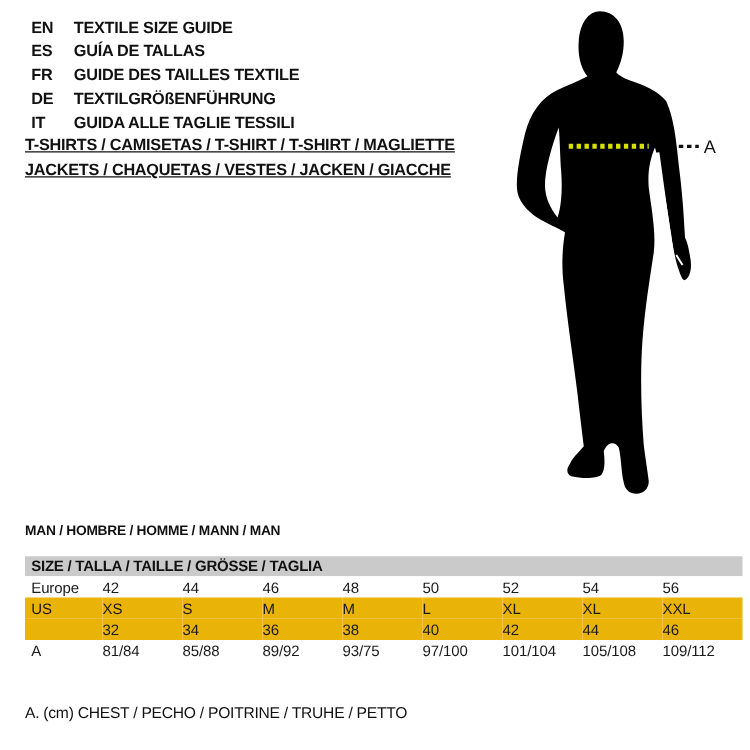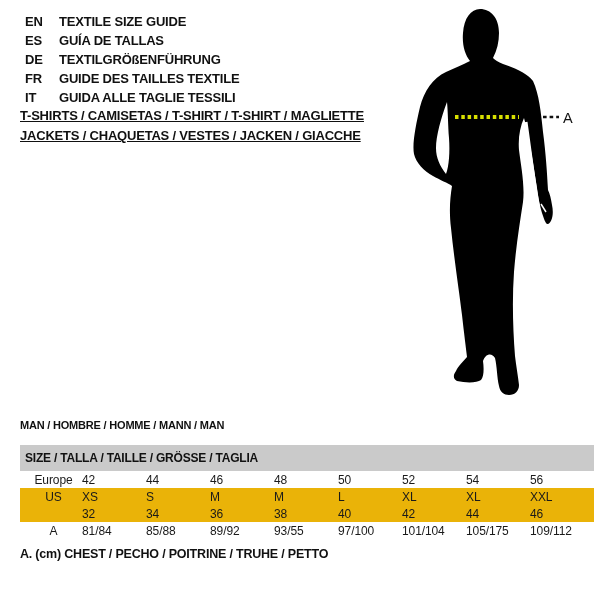--- a/index.html
+++ b/index.html
@@ -25,51 +25,51 @@
 
   
   .section-title{position:absolute;left:20px;top:419px;font-weight:700;font-size:11px;
     letter-spacing:-0.2px;}
 
   
   .size-table{position:absolute;left:20px;top:445px;width:574px;border-collapse:collapse;
     table-layout:fixed;font-size:12px;color:#1a1a1a;letter-spacing:-0.1px;}
   .size-table td,.size-table th{padding:0;height:17px;vertical-align:middle;border:none;}
   .size-table .hdr{background:#cacaca;text-align:left;padding-left:5px;font-weight:700;
-    height:26px;letter-spacing:-0.2px;color:#111;}
-  .size-table .lbl{text-align:center;padding-left:5px;}
+    height:16px;letter-spacing:-0.2px;color:#111;}
+  .size-table .lbl{text-align:left;padding-left:5px;}
   .size-table .val{}
   .row-white{background:#ffffff;}
   .row-gray{background:#eab308;}
 
   
-  .footnote{position:absolute;left:20px;top:547px;font-weight:700;font-size:12.5px;
+  .footnote{position:absolute;left:20px;top:563px;font-weight:400;font-size:12.5px;
     letter-spacing:-0.2px;}
 </style>
 </head>
 <body>
 
 <div class="page">
 
   <div class="lang-list">
     <div class="lang-row">
       <span class="lang-code">EN</span>
       <span>TEXTILE SIZE GUIDE</span>
     </div>
     <div class="lang-row">
       <span class="lang-code">ES</span>
       <span>GUÍA DE TALLAS</span>
     </div>
     <div class="lang-row">
+      <span class="lang-code">FR</span>
+      <span>GUIDE DES TAILLES TEXTILE</span>
+    </div>
+    <div class="lang-row">
       <span class="lang-code">DE</span>
       <span>TEXTILGRÖßENFÜHRUNG</span>
-    </div>
-    <div class="lang-row">
-      <span class="lang-code">FR</span>
-      <span>GUIDE DES TAILLES TEXTILE</span>
     </div>
     <div class="lang-row">
       <span class="lang-code">IT</span>
       <span>GUIDA ALLE TAGLIE TESSILI</span>
     </div>
   </div>
 
   <div class="categories">
     <div>T-SHIRTS / CAMISETAS / T-SHIRT / T-SHIRT / MAGLIETTE</div>
     <div>JACKETS / CHAQUETAS / VESTES / JACKEN / GIACCHE</div>
@@ -180,24 +180,24 @@
         <td class="val">40</td>
         <td class="val">42</td>
         <td class="val">44</td>
         <td class="val">46</td>
       </tr>
       <tr class="row-white">
         <td class="lbl">A</td>
         <td class="val">81/84</td>
         <td class="val">85/88</td>
         <td class="val">89/92</td>
-        <td class="val">93/55</td>
+        <td class="val">93/75</td>
         <td class="val">97/100</td>
         <td class="val">101/104</td>
-        <td class="val">105/175</td>
+        <td class="val">105/108</td>
         <td class="val">109/112</td>
       </tr>
     </tbody>
   </table>
 
   <div class="footnote">A. (cm) CHEST / PECHO / POITRINE / TRUHE / PETTO</div>
 
 </div>
 
 </body></html>

